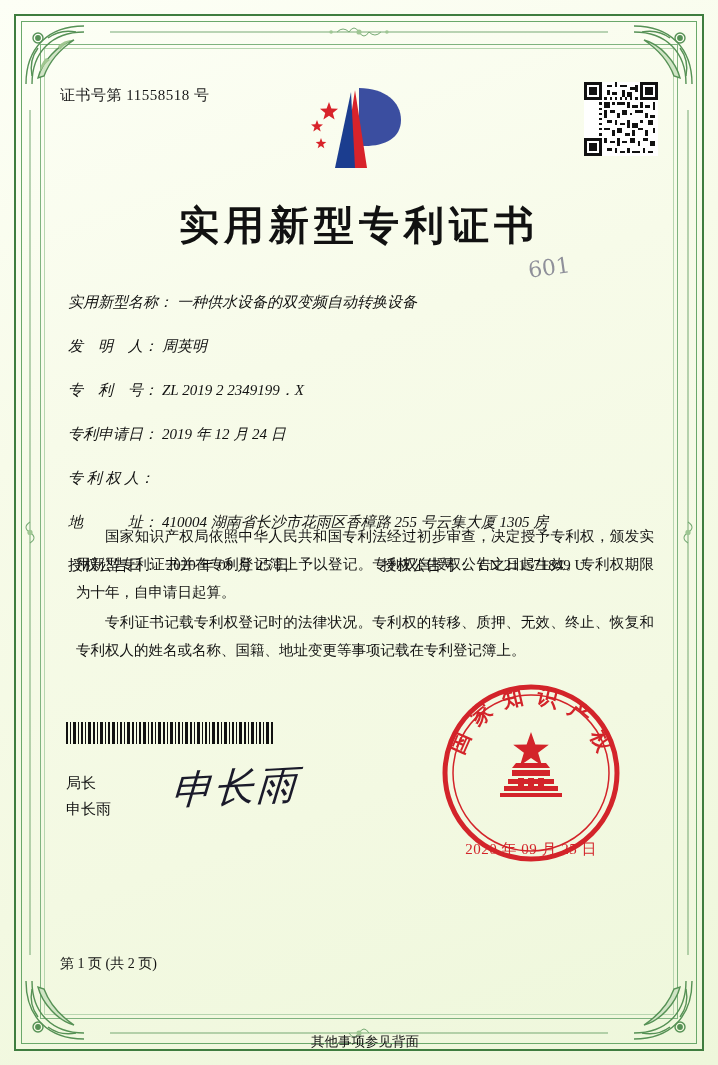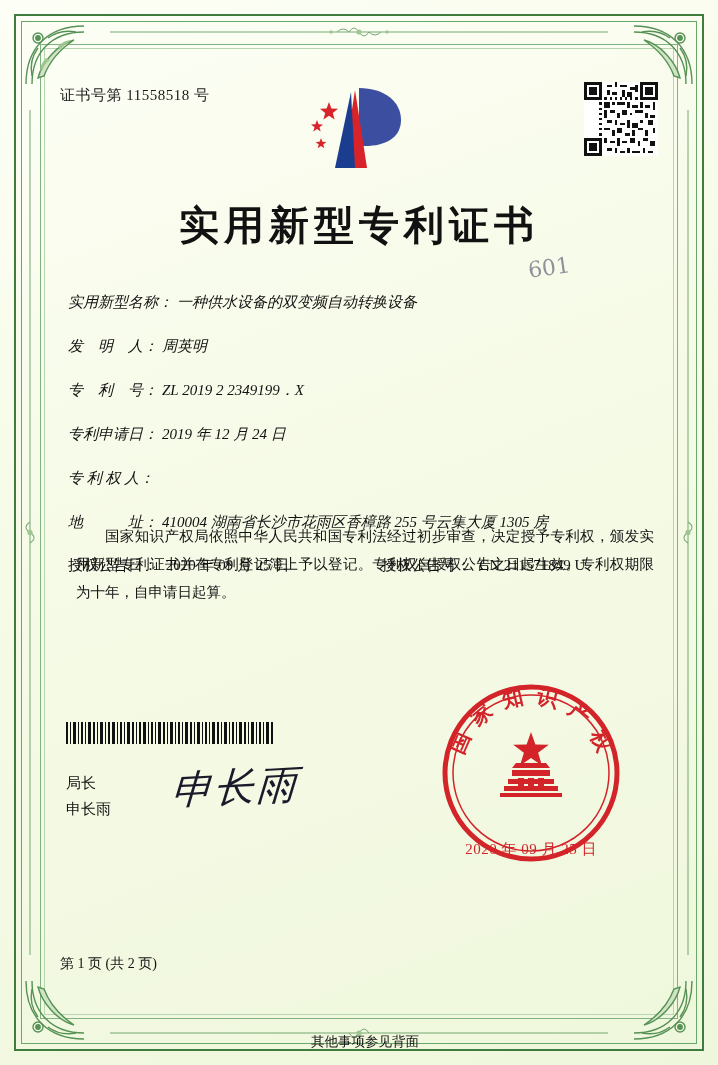--- a/index.html
+++ b/index.html
@@ -496,20 +496,21 @@
         </span>
         <span class="col2">
           <span class="field-label">授权公告号：</span>
           <span class="field-value">CN 211571849 U</span>
         </span>
       </div>
     </div>
 
     <div class="para-block">
       <p class="para">国家知识产权局依照中华人民共和国专利法经过初步审查，决定授予专利权，颁发实用新型专利证书并在专利登记簿上予以登记。专利权自授权公告之日起生效。专利权期限为十年，自申请日起算。</p>
+      <p class="para">专利证书记载专利权登记时的法律状况。专利权的转移、质押、无效、终止、恢复和专利权人的姓名或名称、国籍、地址变更等事项记载在专利登记簿上。</p>
     </div>
 
     <div class="barcode">
       <svg viewBox="0 0 210 22" preserveAspectRatio="none" xmlns="http://www.w3.org/2000/svg" shape-rendering="crispEdges">
         <rect width="210" height="22" fill="#ffffff" fill-opacity="0"></rect>
         <g fill="#111">
           <rect x="0" y="0" width="2" height="22"></rect>
             <rect x="4" y="0" width="1" height="22"></rect>
           <rect x="7" y="0" width="3" height="22"></rect>
             <rect x="12" y="0" width="1" height="22"></rect>

